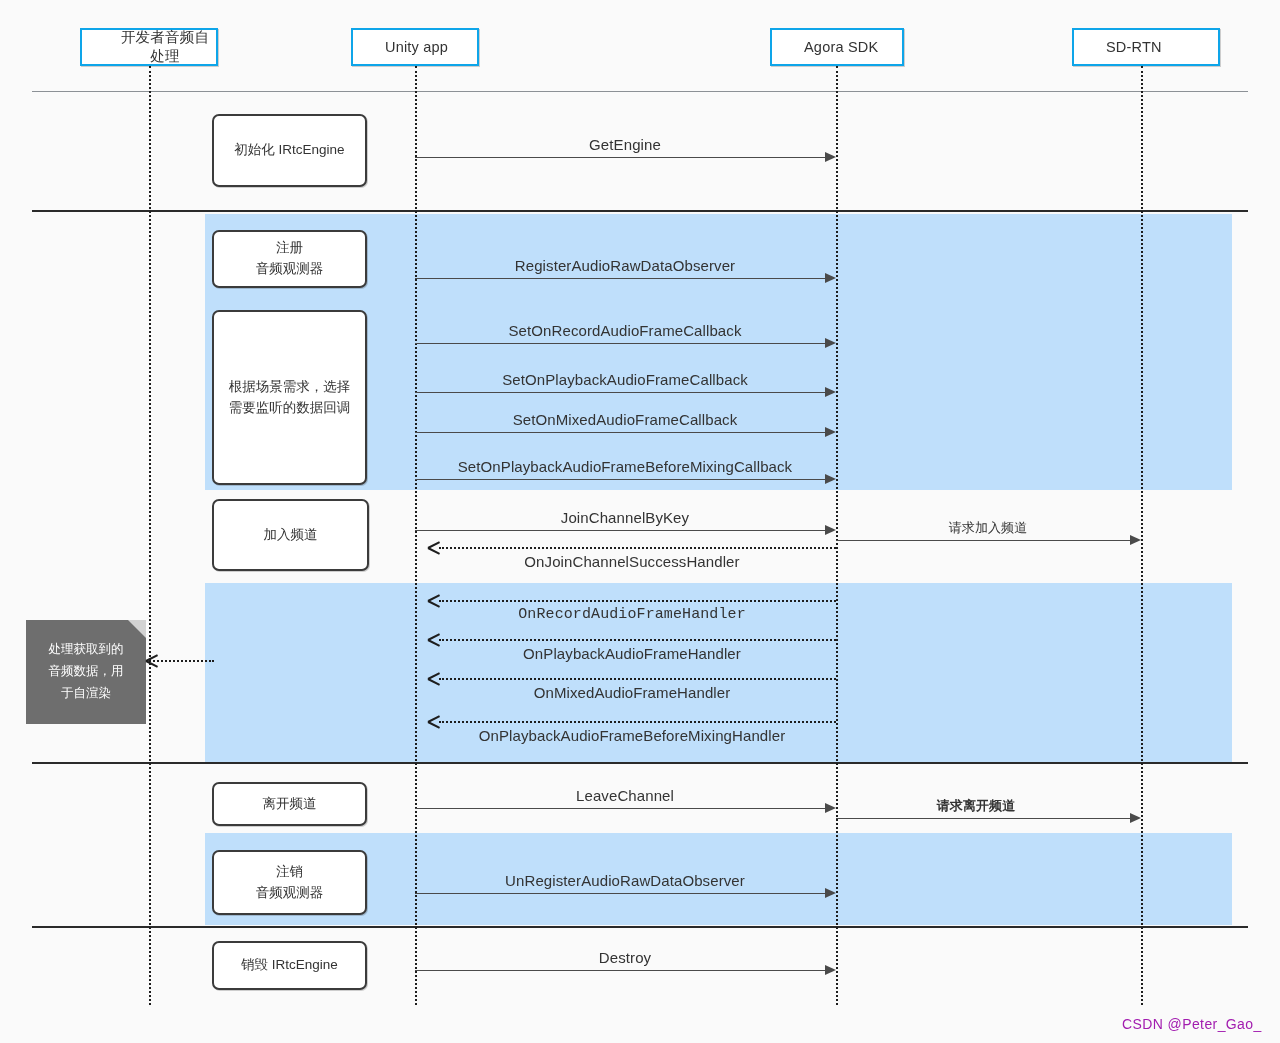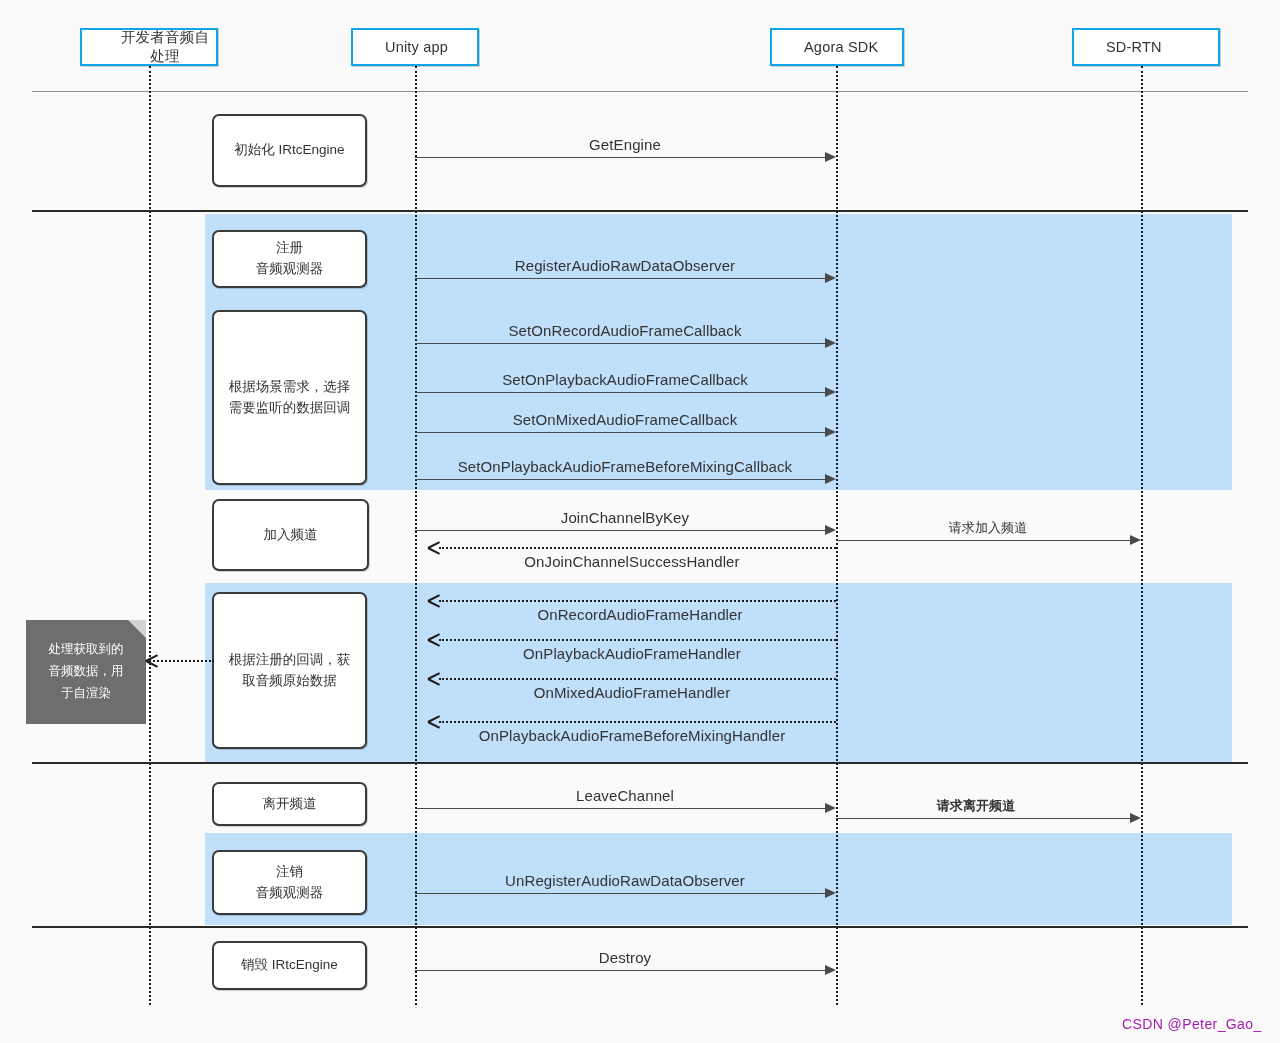--- a/index.html
+++ b/index.html
@@ -216,24 +216,20 @@
     <span>注册
 音频观测器</span>
   </div>
   <div class="step-box" style="left:212px; top:499px; width:157px; height:72px;">
     <span>加入频道</span>
   </div>
   <div class="step-box" style="left:212px; top:310px; width:155px; height:175px;">
     <span>根据场景需求，选择
 需要监听的数据回调</span>
   </div>
-  <div class="step-box" style="left:212px; top:592px; width:155px; height:157px;">
-    <span>根据注册的回调，获
-取音频原始数据</span>
-  </div>
   <div class="step-box" style="left:212px; top:782px; width:155px; height:44px;">
     <span>离开频道</span>
   </div>
   <div class="step-box" style="left:212px; top:850px; width:155px; height:65px;">
     <span>注销
 音频观测器</span>
   </div>
   <div class="step-box" style="left:212px; top:941px; width:155px; height:49px;">
     <span>销毁 IRtcEngine</span>
   </div>
@@ -300,21 +296,21 @@
 
   <div class="msg dashed to-left" style="left:428px; top:547px; width:408px;">
     <span class="line" style="left:11px; width:397px;"></span>
     <span class="head" style="left:0px;"></span>
     <span class="label below" style="left:204px; top:6px;">OnJoinChannelSuccessHandler</span>
   </div>
 
   <div class="msg dashed to-left" style="left:428px; top:600px; width:408px;">
     <span class="line" style="left:11px; width:397px;"></span>
     <span class="head" style="left:0px;"></span>
-    <span class="label below" style="left:212px; top:6px;">OnRecordAudioFrameHandler</span>
+    <span class="label below" style="left:204px; top:6px;font-family:Liberation Mono, monospace;">OnRecordAudioFrameHandler</span>
   </div>
 
   <div class="msg dashed to-left" style="left:428px; top:639px; width:408px;">
     <span class="line" style="left:11px; width:397px;"></span>
     <span class="head" style="left:0px;"></span>
     <span class="label below" style="left:204px; top:6px;">OnPlaybackAudioFrameHandler</span>
   </div>
 
   <div class="msg dashed to-left" style="left:428px; top:678px; width:408px;">
     <span class="line" style="left:11px; width:397px;"></span>

